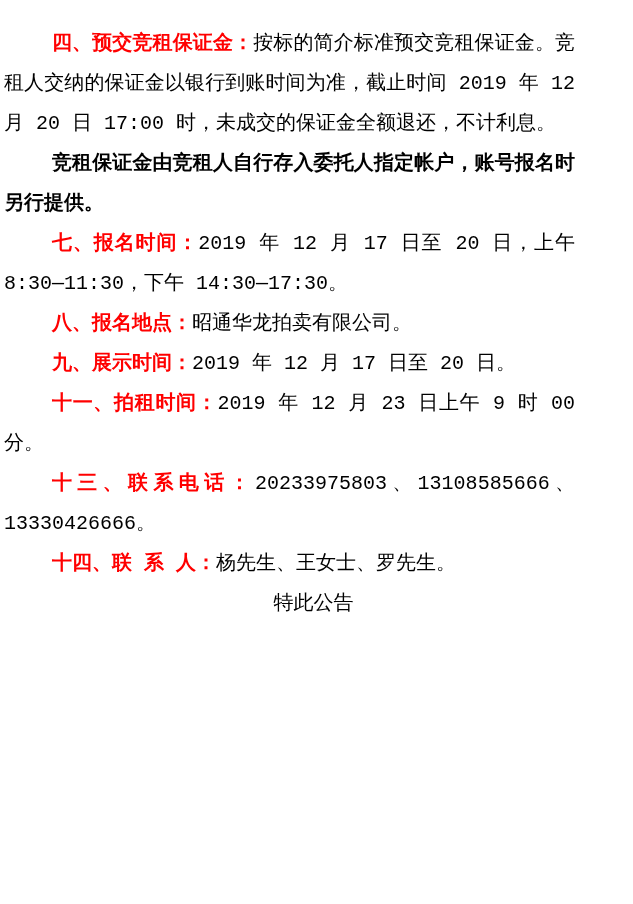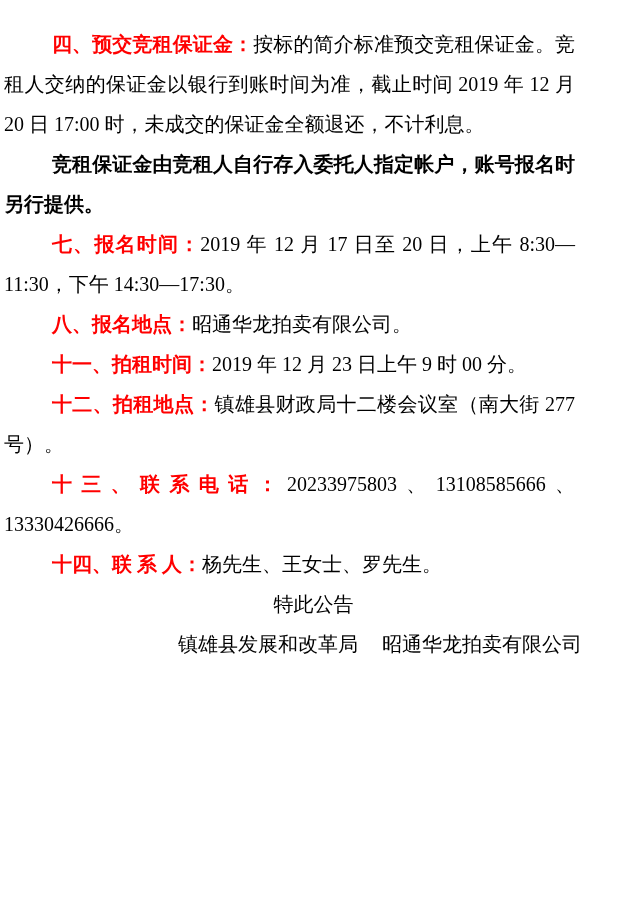--- a/index.html
+++ b/index.html
@@ -15,20 +15,21 @@
     color: #000000;
   }
   .doc {
     box-sizing: border-box;
     width: 579px;
     padding: 24px 4px 0 4px;
     font-size: 20px;
     line-height: 40px;
     text-align: justify;
     text-justify: inter-ideograph;
+    font-family: Liberation Mono, monospace;
   }
   p.para {
     margin: 0;
     text-indent: 48px;
   }
   .hdr {
     color: #ff0000;
     font-weight: bold;
   }
   .bold-body {
@@ -58,27 +59,26 @@
   <p class="para"><span class="hdr">四、预交竞租保证金：</span><span>按标的简介标准预交竞租保证金。竞租人交纳的保证金以银行到账时间为准，截止时间 2019 年 12 月 20 日 17:00 时，未成交的保证金全额退还，不计利息。</span></p>
 
   <p class="para bold-body"><span>竞租保证金由竞租人自行存入委托人指定帐户，账号报名时另行提供。</span></p>
 
 
 
   <p class="para"><span class="hdr">七、报名时间：</span><span>2019 年 12 月 17 日至 20 日，上午 8:30—11:30，下午 14:30—17:30。</span></p>
 
   <p class="para"><span class="hdr">八、报名地点：</span><span>昭通华龙拍卖有限公司。</span></p>
 
+  <p class="para"><span class="hdr">九、展示时间：</span><span>2019 年 12 月 17 日至 20 日。</span></p>
 
 
   <p class="para"><span class="hdr">十一、拍租时间：</span><span>2019 年 12 月 23 日上午 9 时 00 分。</span></p>
 
-  <p class="para"><span class="hdr">十二、拍租地点：</span><span>镇雄县财政局十二楼会议室（南大街 277 号）。</span></p>
 
   <p class="para"><span class="hdr">十三、联系电话：</span><span>20233975803、13108585666、13330426666。</span></p>
 
   <p class="para"><span class="hdr">十四、联 系 人：</span><span>杨先生、王女士、罗先生。</span></p>
 
   <p class="closing"><span>特此公告</span></p>
 
-  <p class="sign-line"><span class="org-left">镇雄县发展和改革局</span><span class="org-right">昭通华龙拍卖有限公司</span></p>
 
 </div>
 
 </body></html>

